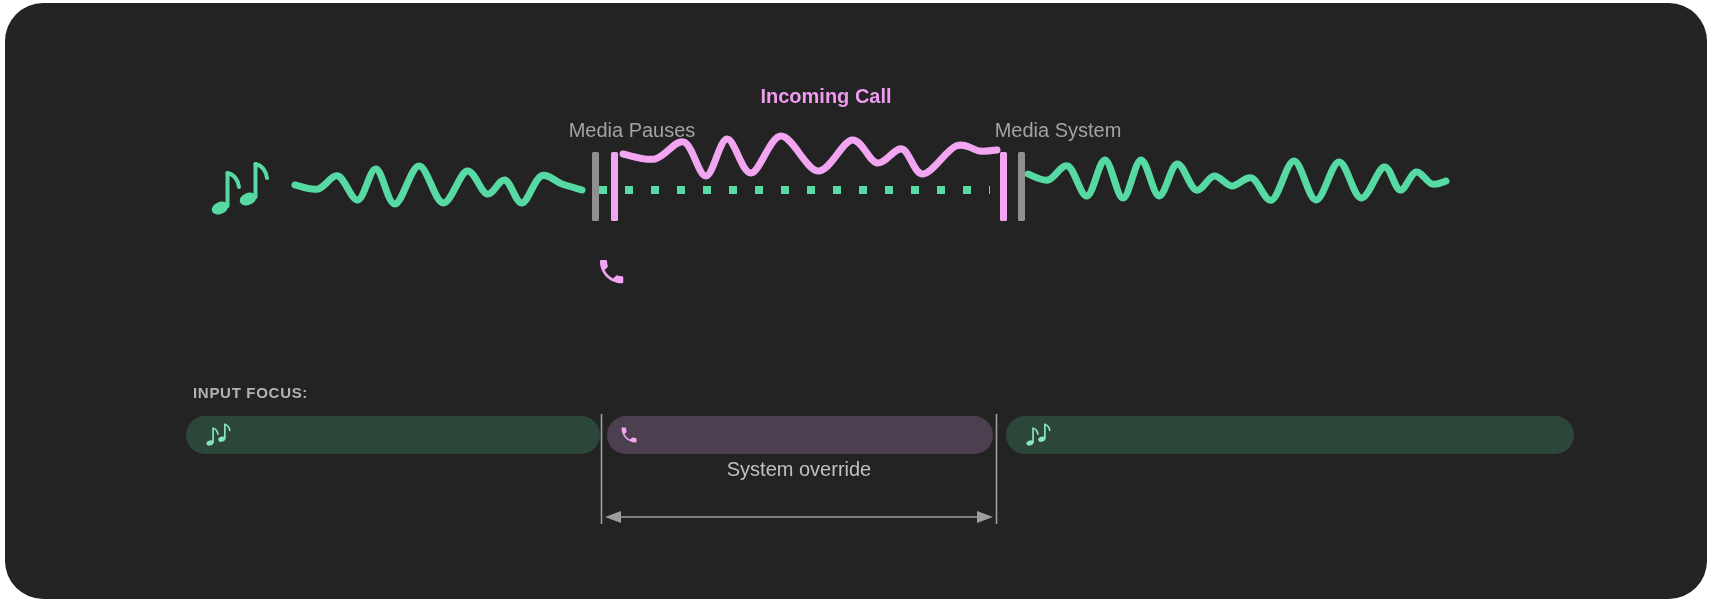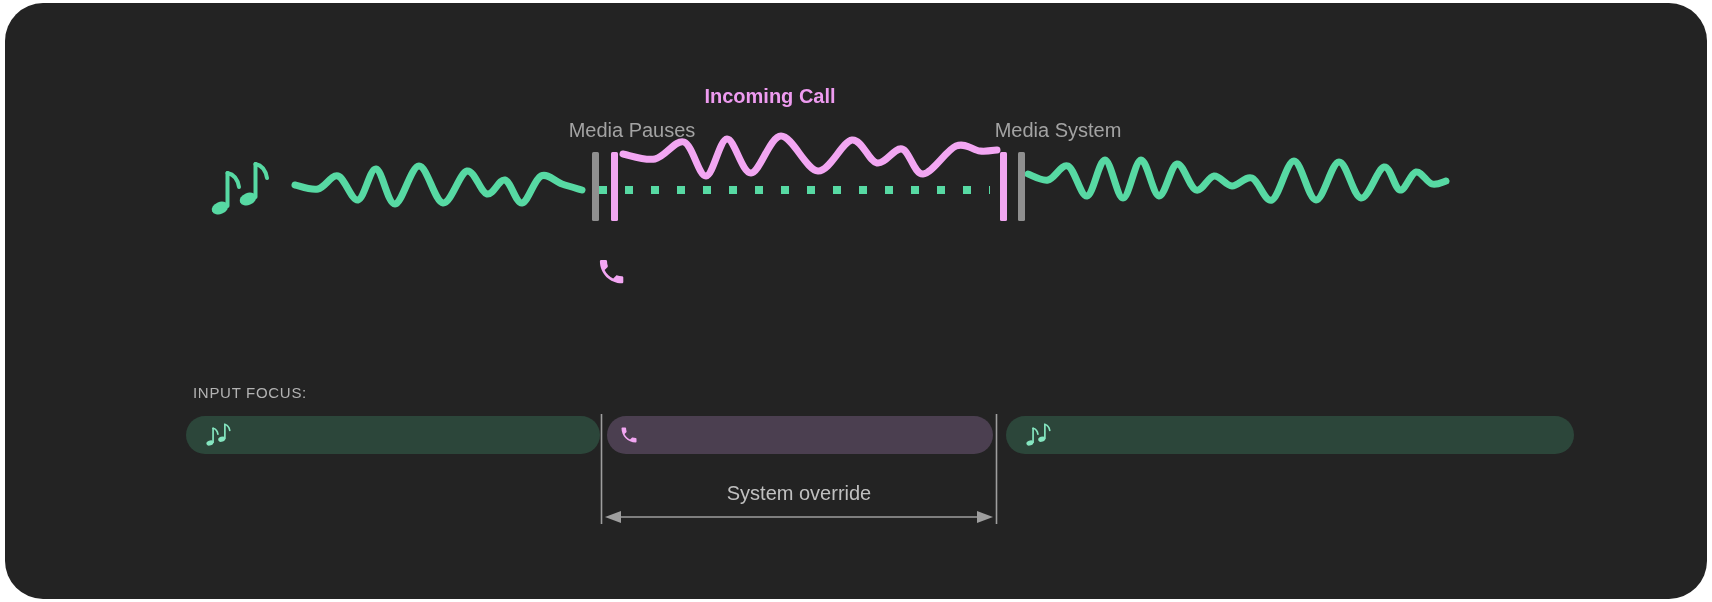--- a/index.html
+++ b/index.html
@@ -21,21 +21,21 @@
   .big-notes{color:var(--media-green,#57d9a3);}
   .big-phone{color:var(--call-pink,#f2a6f2);}
   .guide{stroke:var(--arrow-gray,#9e9e9e);stroke-width:1.6;}
   .arrow-head{fill:var(--arrow-gray,#9e9e9e);}
 
   
   .lbl{position:absolute;white-space:nowrap;line-height:1.2;}
   .centered{transform:translateX(-50%);}
   .lbl-gray{font-size:20px;font-weight:500;color:var(--label-gray,#a3a3a3);margin-left:36px;}
   .lbl-pink{font-size:20px;font-weight:700;color:var(--call-pink-text,#ee9bf0);}
-  .lbl-heading{font-size:15px;font-weight:400;letter-spacing:.7px;
+  .lbl-heading{font-size:15px;font-weight:700;letter-spacing:.7px;
                color:var(--heading-gray,#b3b3b3);}
   .lbl-override{font-size:20px;font-weight:400;color:var(--override-gray,#c0c0c0);}
 
   
   .focus-bar{position:absolute;top:416px;height:38px;border-radius:19px;
              display:flex;align-items:center;}
   .focus-bar.media{background:var(--media-bar-green,#2c463a);}
   .focus-bar.call{background:var(--call-bar-purple,#4b3f50);}
   .bar-icon{display:block;}
   .notes-small{color:var(--media-green-bright,#85e6c0);margin-left:18px;}
@@ -75,35 +75,35 @@
     <use href="#g-phone" class="big-phone" transform="translate(596,256) scale(1.3)"></use>
 
     <line class="guide" x1="601.5" y1="414" x2="601.5" y2="524"></line>
     <line class="guide" x1="996.5" y1="414" x2="996.5" y2="524"></line>
     <line class="guide" x1="612" y1="517" x2="986" y2="517"></line>
     <polygon class="arrow-head" points="605,517 621,511 621,523"></polygon>
     <polygon class="arrow-head" points="993,517 977,511 977,523"></polygon>
   </svg>
 
   <div class="lbl lbl-gray centered" style="left:596px;top:118px;">Media Pauses</div>
-  <div class="lbl lbl-pink centered" style="left:770px;top:84px;">Incoming Call</div>
+  <div class="lbl lbl-pink centered" style="left:826px;top:84px;">Incoming Call</div>
   <div class="lbl lbl-gray centered" style="left:1022px;top:118px;">Media System</div>
 
   <div class="lbl lbl-heading" style="left:193px;top:384px;">INPUT FOCUS:</div>
 
   <div class="focus-bar media" style="left:186px;width:414px;">
     <svg class="bar-icon notes-small" width="27" height="24" viewBox="0 0 64 56">
         <use href="#g-notes"></use>
       </svg>
   </div>
   <div class="focus-bar call" style="left:607px;width:386px;">
     <svg class="bar-icon phone-small" width="20" height="20" viewBox="0 0 24 24">
         <use href="#g-phone"></use>
       </svg>
   </div>
   <div class="focus-bar media" style="left:1006px;width:568px;">
     <svg class="bar-icon notes-small" width="27" height="24" viewBox="0 0 64 56">
         <use href="#g-notes"></use>
       </svg>
   </div>
 
-  <div class="lbl lbl-override centered" style="left:799px;top:481px;">System override</div>
+  <div class="lbl lbl-override centered" style="left:799px;top:457px;">System override</div>
 </div>
 
 </body></html>

